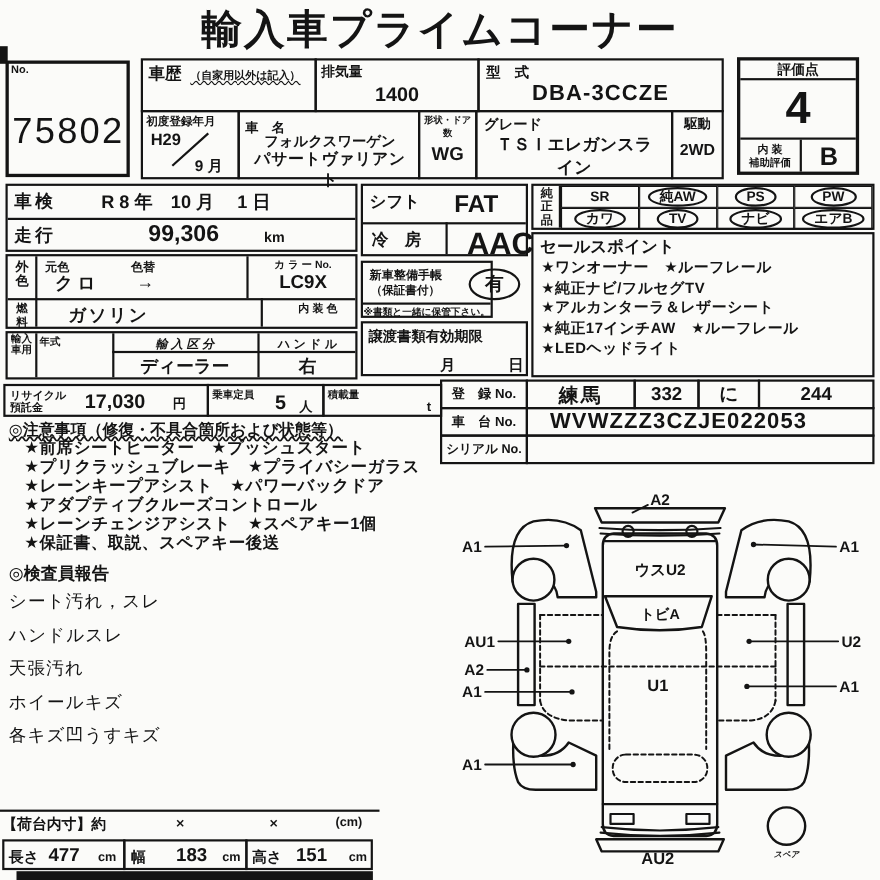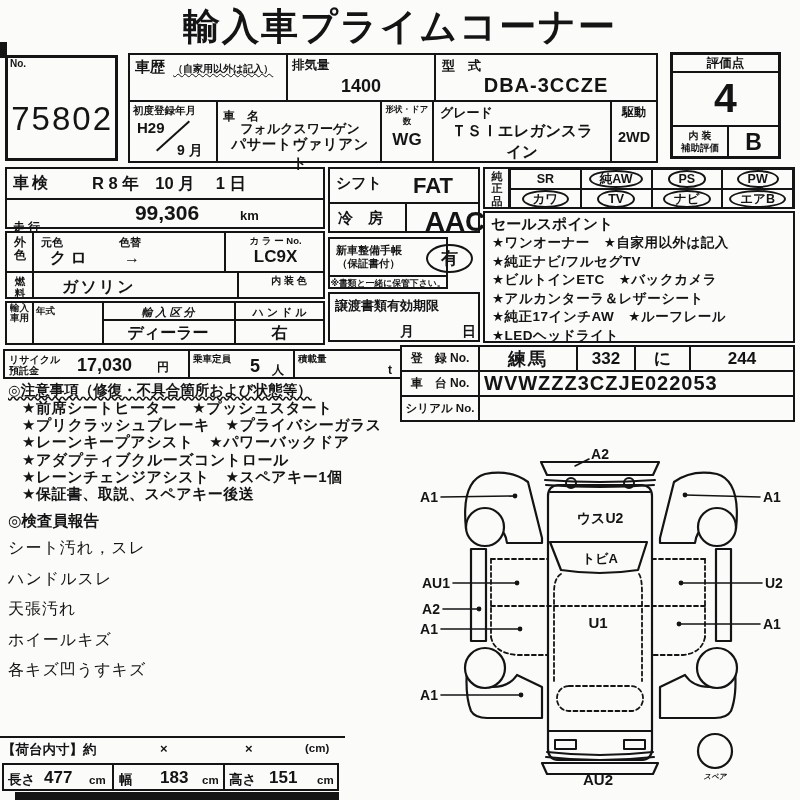--- a/index.html
+++ b/index.html
@@ -3,21 +3,21 @@
 <meta charset="utf-8">
 <style>
   html,body{margin:0;padding:0;background:#e8e8e6;}
   #sheet{position:relative;width:800px;height:800px;background:#fbfbf9;color:#141414;
     font-family:"Liberation Sans","DejaVu Sans",sans-serif;overflow:hidden;}
   .abs{position:absolute;box-sizing:border-box;}
   .bx{position:absolute;box-sizing:border-box;border:2px solid #141414;}
   .bx3{position:absolute;box-sizing:border-box;border:3px solid #141414;}
   .b{font-weight:bold;}
   .ctr{text-align:center;}
-  .vert{word-break:break-all;line-height:1.1;text-align:center;font-weight:bold;font-family:Liberation Serif, serif;}
+  .vert{word-break:break-all;line-height:1.1;text-align:center;font-weight:bold;}
   .line{position:absolute;background:#141414;}
   .circ{display:inline-block;border:2px solid #141414;border-radius:50%;padding:0 9px;}
   .oemgrid{position:absolute;left:25px;top:0;right:0;bottom:0;display:grid;
     grid-template-columns:repeat(4,1fr);grid-template-rows:1fr 1fr;}
   .oemcell{border:1px solid #141414;display:flex;align-items:center;justify-content:center;
     font-size:12.5px;font-weight:bold;}
   .oemcell span{line-height:14px;}
   .oemcell span.circled{border:2px solid #141414;border-radius:50%;padding:0 9px;}
   .salesline{font-size:13.5px;font-weight:bold;line-height:18.5px;letter-spacing:.5px;white-space:pre;}
   .noteline{font-size:15px;font-weight:bold;line-height:17.2px;letter-spacing:.5px;white-space:pre;}
@@ -85,21 +85,21 @@
         <div class="abs ctr b" style="left:0;right:0;top:15px;font-size:9.5px;">補助評価</div>
       </div>
       <div class="abs ctr b" style="left:56px;right:0;top:2px;font-size:23px;">B</div>
     </div>
   </div>
 
   <div class="bx" style="left:5px;top:167px;width:320px;height:62px;">
     <div class="line" style="left:0;right:0;top:29px;height:2px;"></div>
     <span class="abs b" style="left:6px;top:4px;font-size:16px;letter-spacing:3px;">車検</span>
     <span class="abs b" style="left:85px;top:4px;font-size:16.5px;white-space:pre;">R 8 年　10 月　 1 日</span>
-    <span class="abs b" style="left:6px;top:50px;font-size:12px;letter-spacing:3px;">走行</span>
+    <span class="abs b" style="left:6px;top:35px;font-size:16px;letter-spacing:3px;">走行</span>
     <div class="abs ctr b" style="left:100px;top:32px;width:120px;font-size:21px;">99,306</div>
     <span class="abs b" style="left:233px;top:39px;font-size:13px;">km</span>
   </div>
 
   <div class="bx" style="left:5px;top:231px;width:320px;height:68px;">
     <div class="line" style="left:25px;top:0;bottom:0;width:2px;"></div>
     <div class="line" style="left:0;right:0;top:38px;height:2px;"></div>
     <div class="abs vert" style="left:3px;top:3px;width:20px;font-size:12px;">外色</div>
     <div class="abs vert" style="left:4px;top:43px;width:18px;font-size:10.5px;">燃料</div>
     <span class="abs b" style="left:34px;top:2px;font-size:11px;">元色</span>
@@ -194,23 +194,22 @@
         </div>
       <div class="oemcell">
           <span class="circled">エアB</span>
         </div>
     </div>
   </div>
 
   <div class="bx" style="left:483px;top:211px;width:312px;height:132px;">
     <div class="abs b" style="left:6px;top:2px;font-size:15px;">セールスポイント</div>
     <div class="abs" style="left:7px;top:21px;right:2px;">
-      <div class="salesline">★ワンオーナー　★自家用以外は記入</div>
+      <div class="salesline">★ワンオーナー　★ルーフレール</div>
       <div class="salesline">★純正ナビ/フルセグTV</div>
-      <div class="salesline">★ビルトインETC　★バックカメラ</div>
       <div class="salesline">★アルカンターラ＆レザーシート</div>
       <div class="salesline">★純正17インチAW　★ルーフレール</div>
       <div class="salesline">★LEDヘッドライト</div>
     </div>
   </div>
 
   <div class="regcell" style="left:400px;top:345px;width:80px;height:27px;font-size:12px;">
       <span>登　録 No.</span>
     </div>
   <div class="regcell" style="left:478px;top:345px;width:100px;height:27px;font-size:18px;letter-spacing:2px;">
@@ -222,21 +221,21 @@
   <div class="regcell" style="left:634px;top:345px;width:57px;height:27px;font-size:17px;">
       <span>に</span>
     </div>
   <div class="regcell" style="left:689px;top:345px;width:106px;height:27px;font-size:17px;">
       <span>244</span>
     </div>
 
   <div class="regcell" style="left:400px;top:370px;width:80px;height:27px;font-size:12px;">
       <span>車　台 No.</span>
     </div>
-  <div class="regcell" style="left:478px;top:370px;width:317px;height:27px;font-size:20px;justify-content:flex-start;padding-left:4px;letter-spacing:1px;">
+  <div class="regcell" style="left:478px;top:370px;width:317px;height:27px;font-size:20px;justify-content:flex-start;padding-left:20px;letter-spacing:1px;">
       <span>WVWZZZ3CZJE022053</span>
     </div>
 
   <div class="regcell" style="left:400px;top:395px;width:80px;height:27px;font-size:11.5px;">
       <span>シリアル No.</span>
     </div>
   <div class="regcell" style="left:478px;top:395px;width:317px;height:27px;font-size:16px;">
       <span></span>
     </div>
 

